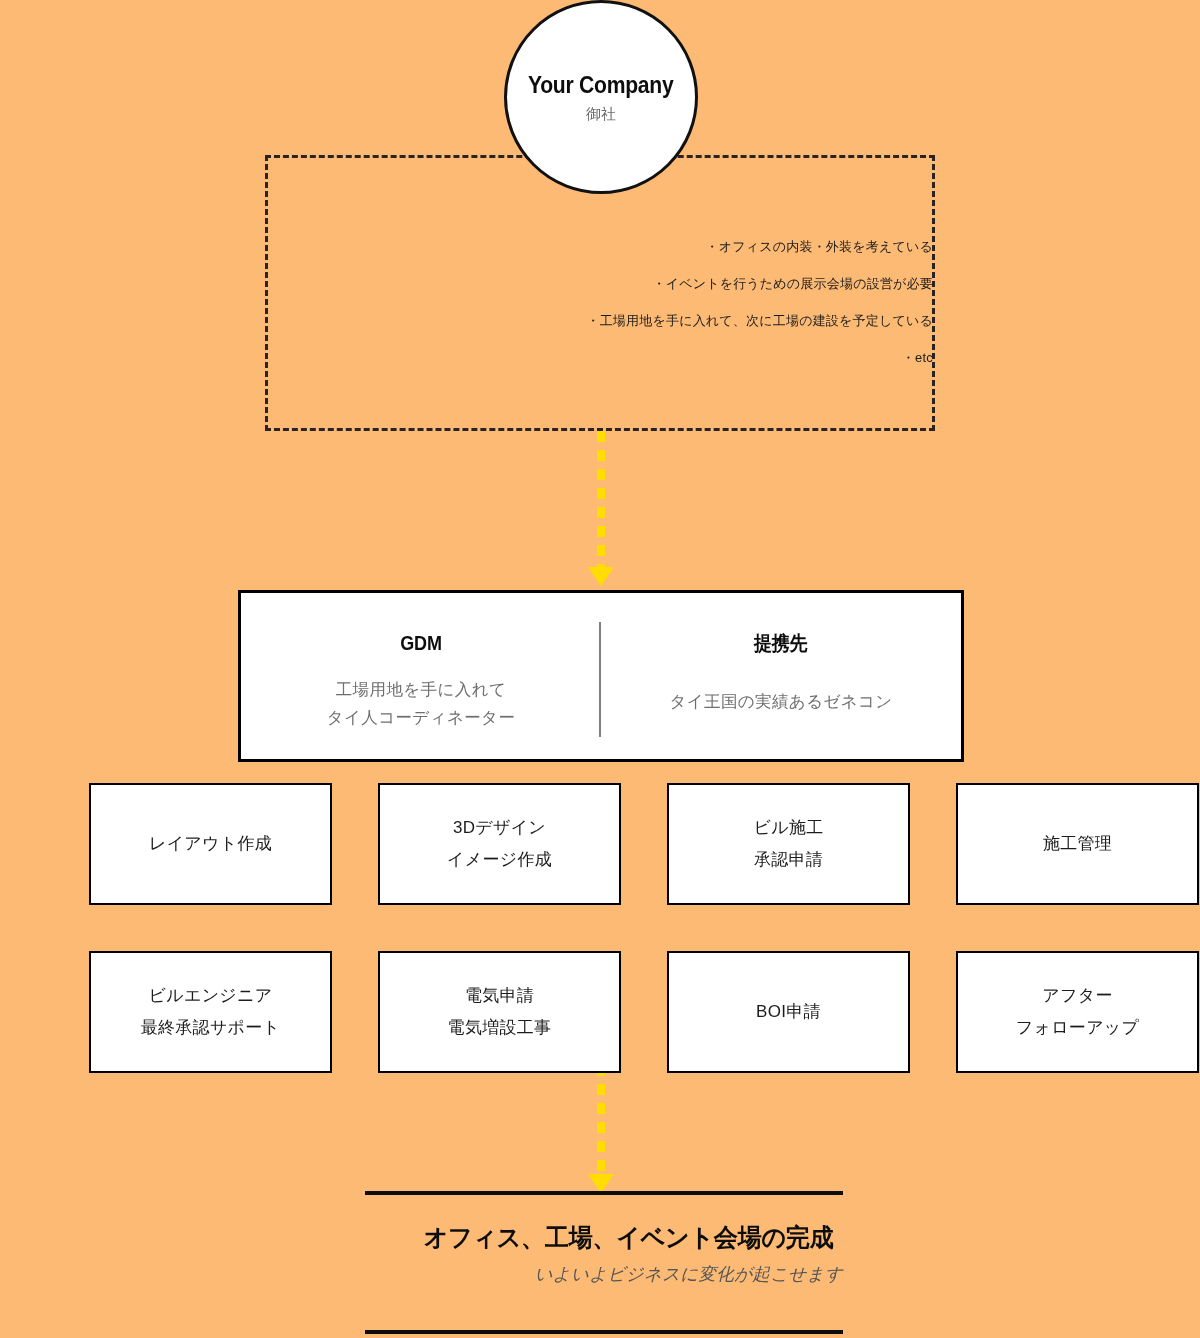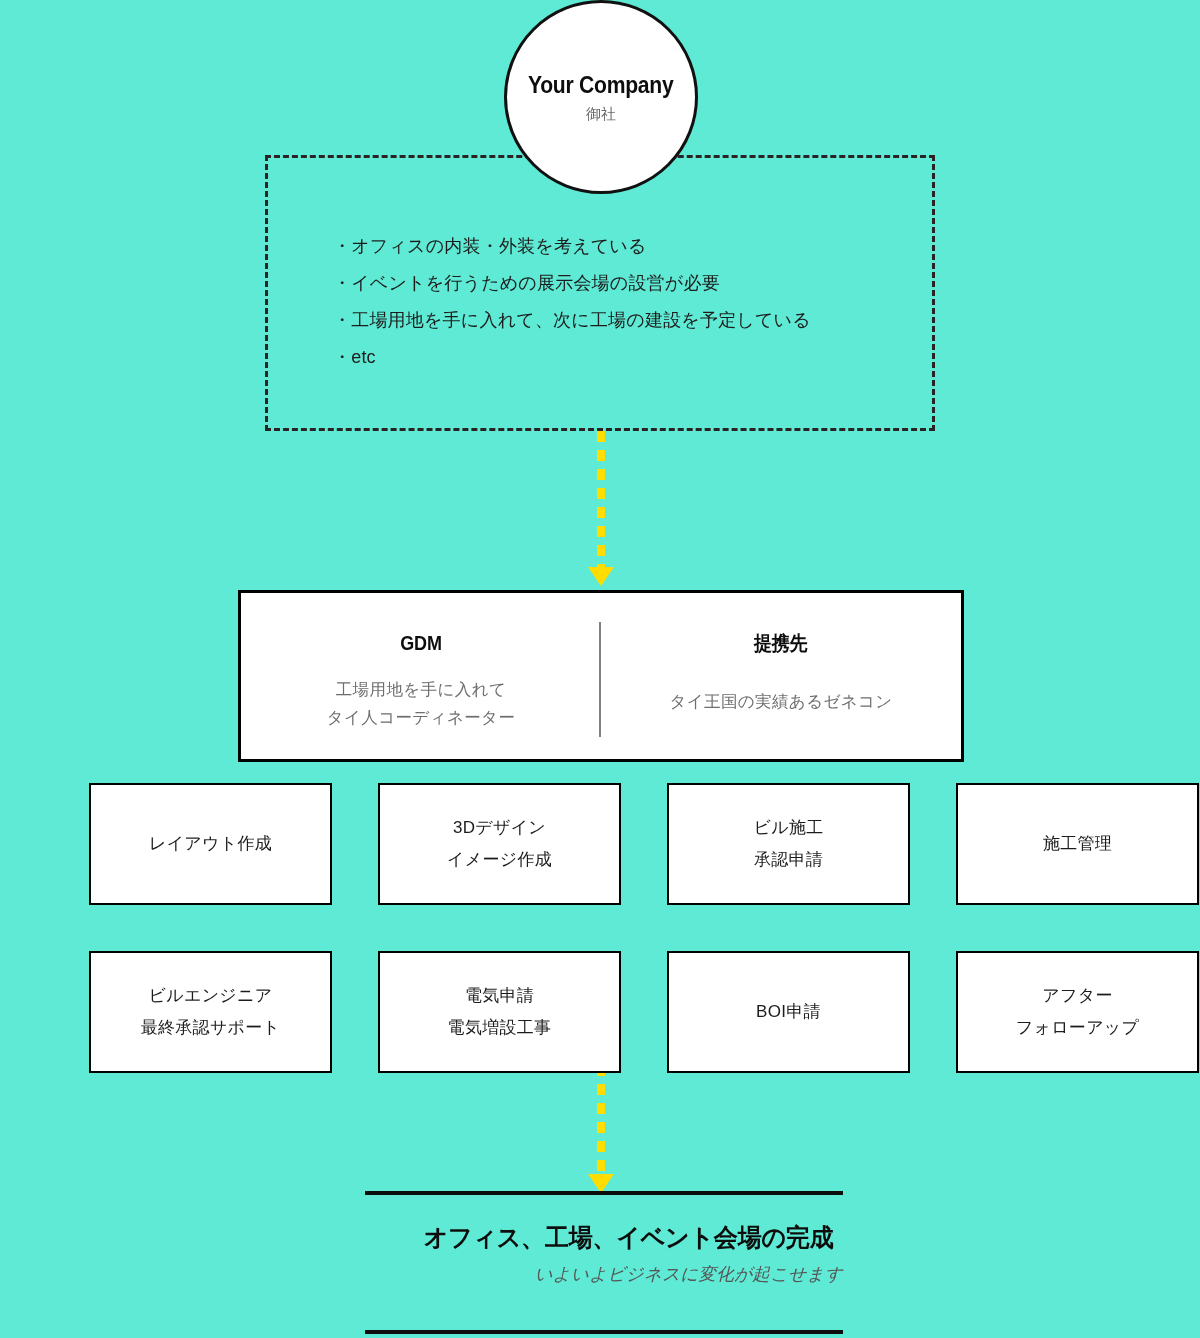--- a/index.html
+++ b/index.html
@@ -10,21 +10,21 @@
   body {
     font-family: "Liberation Sans", "DejaVu Sans", sans-serif;
     color: #231f20;
     -webkit-font-smoothing: antialiased;
   }
   #page {
     position: relative;
     width: 1200px;
     height: 1338px;
     overflow: hidden;
-    background: #5eead4;
+    background: #fdba74;
   }
 
   
   .company-circle {
     position: absolute;
     left: 504px;
     top: 0px;
     width: 194px;
     height: 194px;
     border: 3px solid #111111;
@@ -69,25 +69,26 @@
     z-index: 1;
   }
   .needs-list {
     position: absolute;
     left: 333px;
     top: 228px;
     width: 600px;
     z-index: 3;
   }
   .needs-item {
-    font-size: 18px;
+    font-size: 13px;
     line-height: 37px;
     color: #1c1c1c;
     white-space: nowrap;
     letter-spacing: 0.2px;
+    text-align: right;
   }
 
   
   .y-arrow { position: absolute; z-index: 2; }
   .y-arrow .stem {
     position: absolute;
     left: 50%;
     top: 0;
     transform: translateX(-50%);
     width: 8px;

